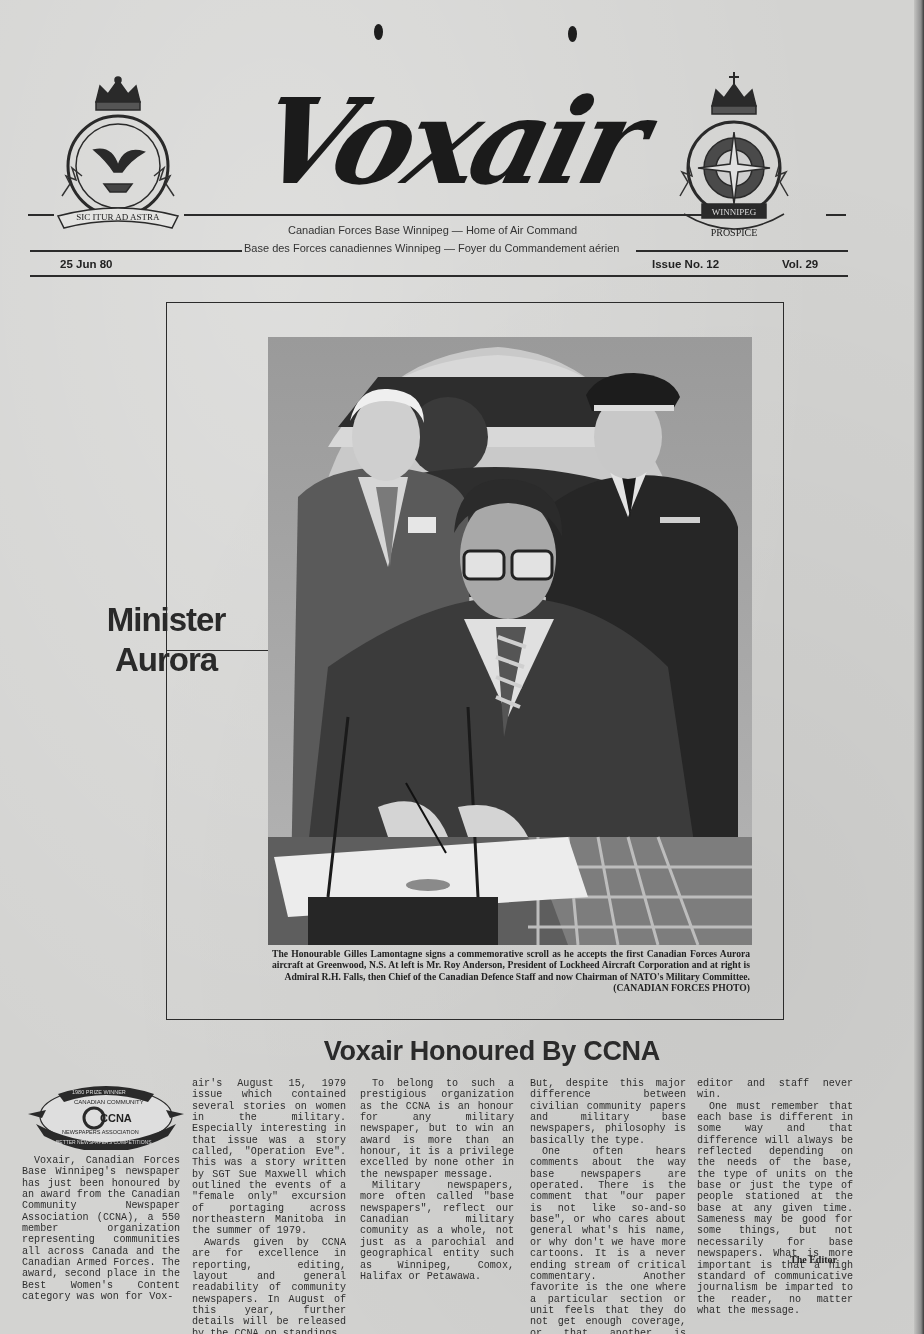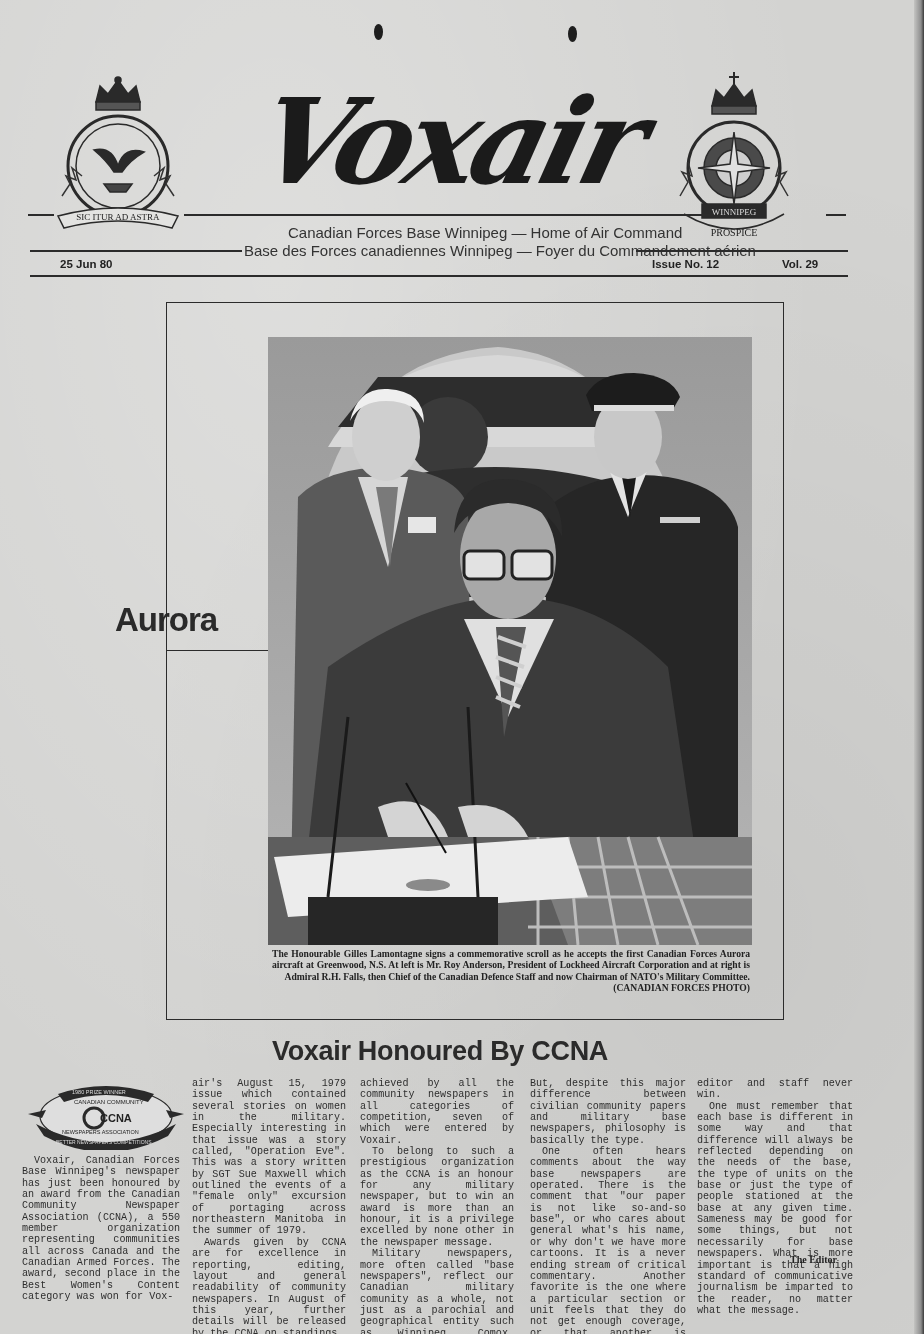--- a/index.html
+++ b/index.html
@@ -22,37 +22,37 @@
   
   .crest { position:absolute; }
   .crest svg { display:block; }
   .logo {
     position:absolute; left:262px; top:72px; width:360px; height:140px;
     font-family: "DejaVu Serif", serif; font-style: italic; font-weight: bold;
     font-size: 118px; letter-spacing: -6px; color:#1b1b1b; line-height: 140px;
     transform: skewX(-14deg); text-align:center;
   }
   .hr { position:absolute; height:2px; background:#2b2b2b; }
-  .tagline { position:absolute; font-family:"Liberation Sans", sans-serif; font-size:15px; color:#333; white-space:nowrap; }
+  .tagline { position:absolute; font-family:"Liberation Sans", sans-serif; font-size:11px; color:#333; white-space:nowrap; }
   .meta { position:absolute; font-family:"Liberation Sans", sans-serif; font-weight:bold; font-size:11.5px; color:#222; white-space:nowrap; }
 
   
   .photo-frame { position:absolute; left:166px; top:302px; width:616px; height:716px; border:1.5px solid #2b2b2b; }
   .photo { position:absolute; left:268px; top:337px; width:484px; height:608px; overflow:hidden; background:#8e8e8e; }
   .photo svg { display:block; }
   .caption { position:absolute; left:272px; top:948px; width:478px; font-family:"Liberation Serif", serif; font-weight:bold; font-size:9.6px; line-height:11.3px; color:#222; text-align:justify; text-align-last: right; }
   .caption .credit { display:block; text-align:right; }
   .headline-side {
     position:absolute; left:66px; top:600px; width:200px; text-align:center;
     font-family:"Liberation Sans", sans-serif; font-weight:bold; font-size:33px; line-height:40px; color:#2a2a2a; letter-spacing:-1px;
   }
   .headline-side span { display:block; }
   .side-rule { position:absolute; left:166px; top:650px; width:102px; height:1px; background:#2b2b2b; }
 
-  .headline-main { position:absolute; left:220px; top:1036px; width:440px; text-align:center; font-family:"Liberation Sans", sans-serif; font-weight:bold; font-size:27px; color:#2b2b2b; letter-spacing:-0.3px; white-space:nowrap; }
+  .headline-main { position:absolute; left:220px; top:1036px; width:440px; text-align:right; font-family:"Liberation Sans", sans-serif; font-weight:bold; font-size:27px; color:#2b2b2b; letter-spacing:-0.3px; white-space:nowrap; }
 
   .col { position:absolute; font-family:"Liberation Serif", serif; font-size:10.1px; line-height:11.35px; color:#2e2e2e; text-align:justify; }
   .col p { margin:0; text-indent:12px;font-family:Liberation Mono, monospace; }
   .col p.noindent { text-indent:0; }
   .signoff { position:absolute; left:790px; top:1254px; font-family:"Liberation Serif", serif; font-weight:bold; font-size:10px; color:#222; }
 
   .badge { position:absolute; left:28px; top:1080px; width:156px; height:70px; }
 </style>
 </head>
 <body>
@@ -111,20 +111,21 @@
   <div class="tagline" style="left:244px;top:242px;">Base des Forces canadiennes Winnipeg — Foyer du Commandement aérien</div>
   <div class="hr" style="left:636px;top:250px;width:212px;height:1.5px;"></div>
   <div class="meta" style="left:60px;top:258px;">25 Jun 80</div>
   <div class="meta" style="left:652px;top:258px;">Issue No. 12</div>
   <div class="meta" style="left:782px;top:258px;">Vol. 29</div>
   <div class="hr" style="left:30px;top:275px;width:818px;height:1.5px;"></div>
 
   <div class="photo-frame"></div>
   <div class="side-rule"></div>
   <div class="headline-side">
+    <span>Minister</span>
     <span>Aurora</span>
   </div>
 
   <div class="photo">
     <svg width="484" height="608" viewBox="0 0 484 608">
       <defs>
         <linearGradient id="sky" x1="0" y1="0" x2="0" y2="1">
           <stop offset="0" stop-color="#9a9a9a"></stop>
             <stop offset="1" stop-color="#b5b5b5"></stop>
         </linearGradient>
@@ -197,21 +198,20 @@
   </div>
 
   <div class="col" style="left:22px;top:1155px;width:158px;">
     <p>Voxair, Canadian Forces Base Winnipeg's newspaper has just been honoured by an award from the Canadian Community Newspaper Association (CCNA), a 550 member organization representing communities all across Canada and the Canadian Armed Forces. The award, second place in the Best Women's Content category was won for Vox-</p>
   </div>
   <div class="col" style="left:192px;top:1078px;width:154px;">
     <p class="noindent">air's August 15, 1979 issue which contained several stories on women in the military. Especially interesting in that issue was a story called, "Operation Eve". This was a story written by SGT Sue Maxwell which outlined the events of a "female only" excursion of portaging across northeastern Manitoba in the summer of 1979.</p>
     <p>Awards given by CCNA are for excellence in reporting, editing, layout and general readability of community newspapers. In August of this year, further details will be released by the CCNA on standings</p>
   </div>
   <div class="col" style="left:360px;top:1078px;width:154px;">
-    <p class="noindent">achieved by all the community newspapers in all categories of competition, seven of which were entered by Voxair.</p>
     <p>To belong to such a prestigious organization as the CCNA is an honour for any military newspaper, but to win an award is more than an honour, it is a privilege excelled by none other in the newspaper message.</p>
     <p>Military newspapers, more often called "base newspapers", reflect our Canadian military comunity as a whole, not just as a parochial and geographical entity such as Winnipeg, Comox, Halifax or Petawawa.</p>
   </div>
   <div class="col" style="left:530px;top:1078px;width:156px;">
     <p class="noindent">But, despite this major difference between civilian community papers and military base newspapers, philosophy is basically the type.</p>
     <p>One often hears comments about the way base newspapers are operated. There is the comment that "our paper is not like so-and-so base", or who cares about general what's his name, or why don't we have more cartoons. It is a never ending stream of critical commentary. Another favorite is the one where a particular section or unit feels that they do not get enough coverage, or that another is getting too much coverage — the</p>
   </div>
   <div class="col" style="left:697px;top:1078px;width:156px;">
     <p class="noindent">editor and staff never win.</p>
     <p>One must remember that each base is different in some way and that difference will always be reflected depending on the needs of the base, the type of units on the base or just the type of people stationed at the base at any given time. Sameness may be good for some things, but not necessarily for base newspapers. What is more important is that a high standard of communicative journalism be imparted to the reader, no matter what the message.</p>

